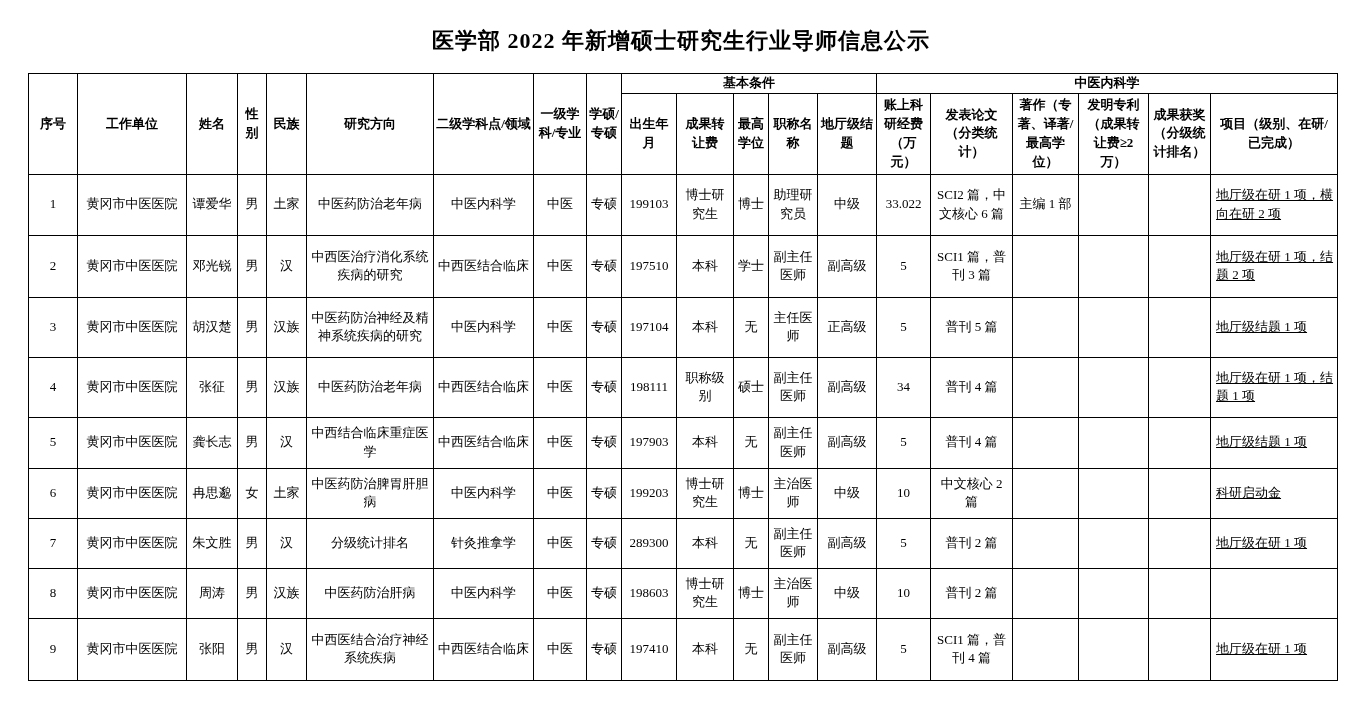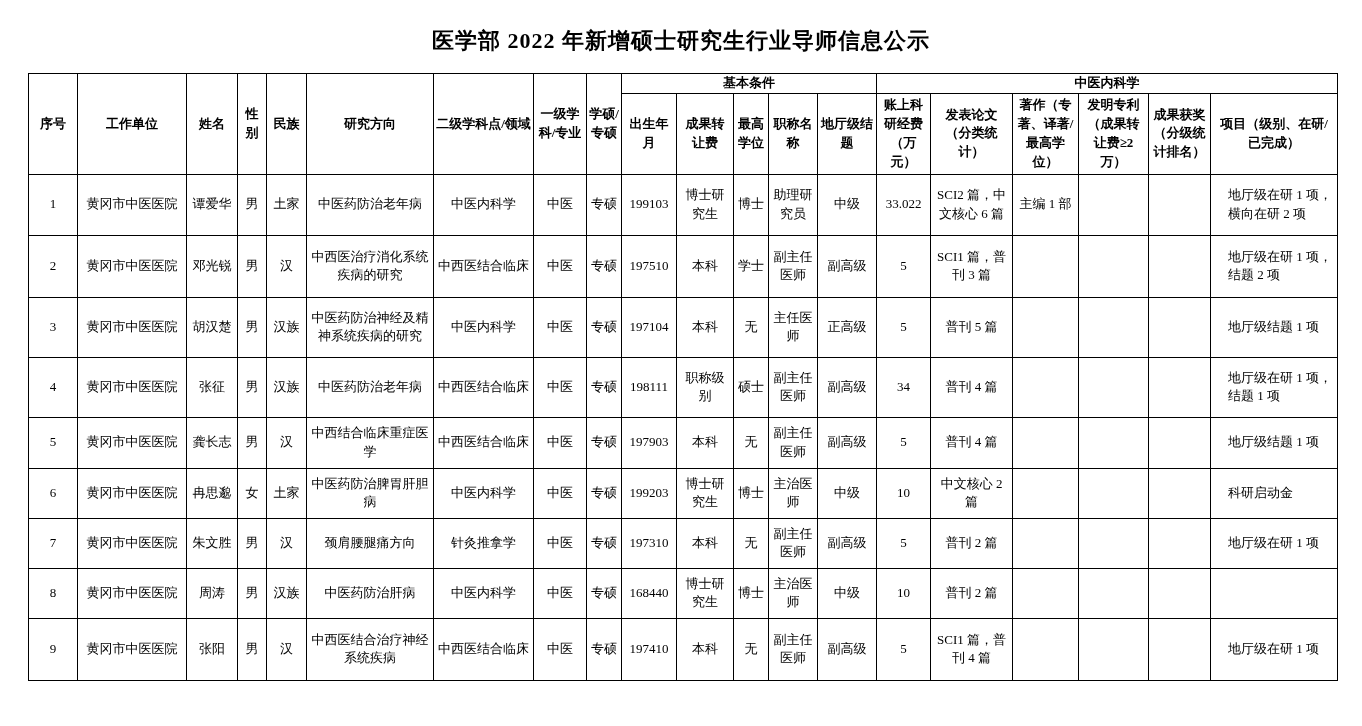--- a/index.html
+++ b/index.html
@@ -53,21 +53,22 @@
   tbody tr:nth-child(2) { height: 62px; }
   tbody tr:nth-child(3) { height: 60px; }
   tbody tr:nth-child(4) { height: 60px; }
   tbody tr:nth-child(5) { height: 51px; }
   tbody tr:nth-child(6) { height: 50px; }
   tbody tr:nth-child(7) { height: 50px; }
   tbody tr:nth-child(8) { height: 50px; }
   tbody tr:nth-child(9) { height: 62px; }
   tbody td.col-project {
     text-align: left;
-    padding-left: 17px;
+    padding-left: 5px;
+    text-decoration: underline;
   }
 </style>
 </head>
 <body>
 
 <div class="page">
   <div class="doc-title">医学部 2022 年新增硕士研究生行业导师信息公示</div>
 
   <table class="main-table">
     <colgroup>
@@ -252,25 +253,25 @@
           <td></td>
           <td></td>
           <td class="col-project">科研启动金</td>
         </tr>
         <tr>
           <td>7</td>
           <td>黄冈市中医医院</td>
           <td>朱文胜</td>
           <td>男</td>
           <td>汉</td>
-          <td>颈肩腰腿痛方向</td>
+          <td>分级统计排名</td>
           <td>针灸推拿学</td>
           <td>中医</td>
           <td>专硕</td>
-          <td>197310</td>
+          <td>289300</td>
           <td>本科</td>
           <td>无</td>
           <td>副主任医师</td>
           <td>副高级</td>
           <td>5</td>
           <td>普刊 2 篇</td>
           <td></td>
           <td></td>
           <td></td>
           <td class="col-project">地厅级在研 1 项</td>
@@ -278,21 +279,21 @@
         <tr>
           <td>8</td>
           <td>黄冈市中医医院</td>
           <td>周涛</td>
           <td>男</td>
           <td>汉族</td>
           <td>中医药防治肝病</td>
           <td>中医内科学</td>
           <td>中医</td>
           <td>专硕</td>
-          <td>168440</td>
+          <td>198603</td>
           <td>博士研究生</td>
           <td>博士</td>
           <td>主治医师</td>
           <td>中级</td>
           <td>10</td>
           <td>普刊 2 篇</td>
           <td></td>
           <td></td>
           <td></td>
           <td class="col-project"></td>

